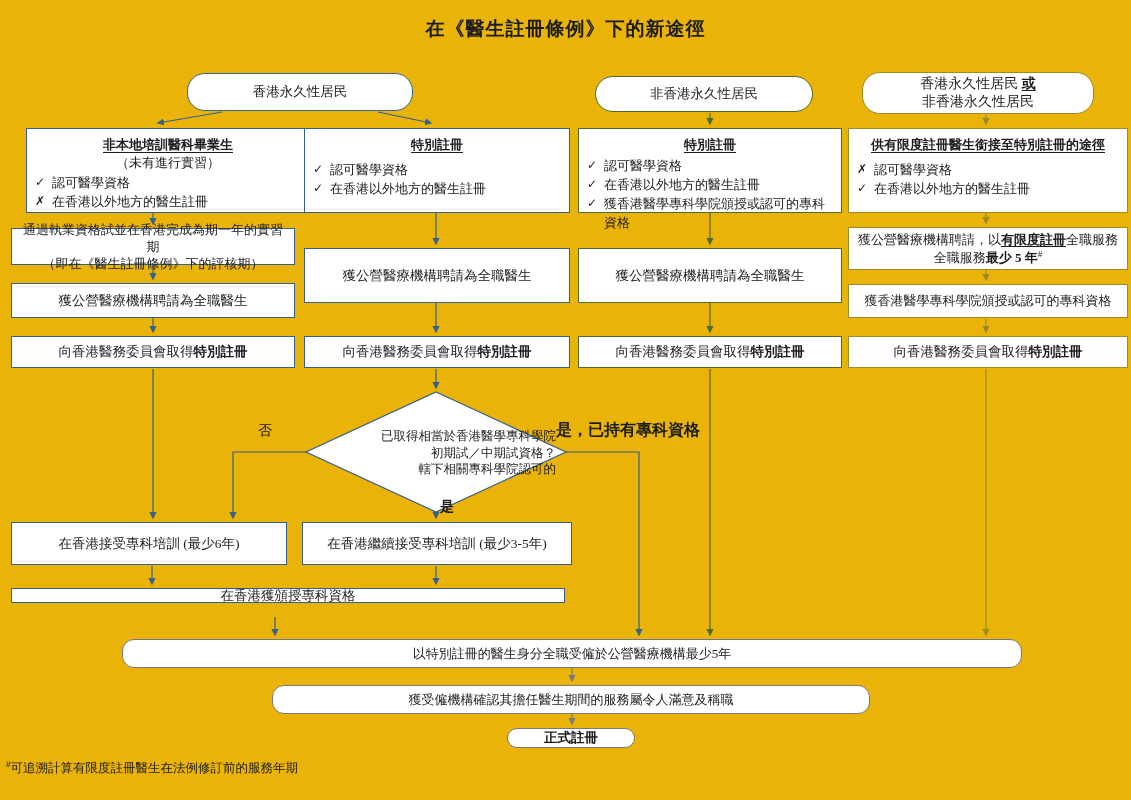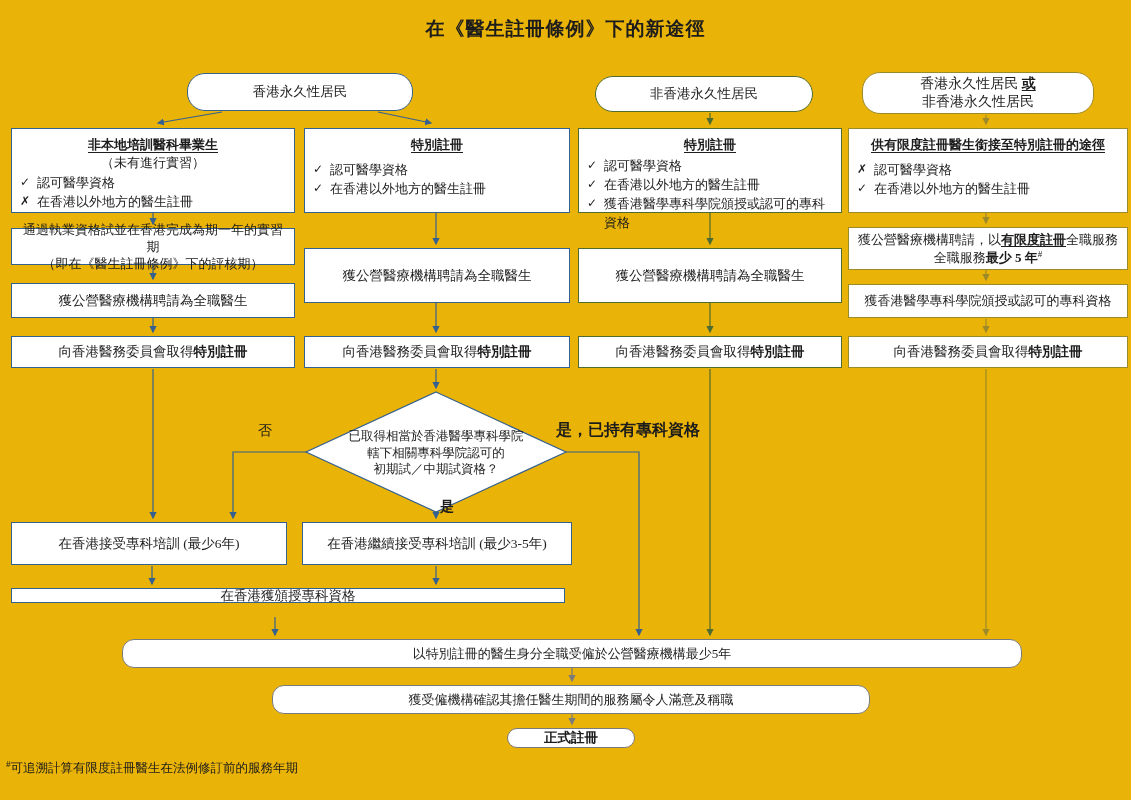--- a/index.html
+++ b/index.html
@@ -34,21 +34,21 @@
   .entry{flex-direction:column;justify-content:flex-start;padding:7px 8px 4px;font-size:13px;}
   .entry-title{font-weight:bold;text-decoration:underline;text-underline-offset:3px;}
   .entry-sub{margin-top:1px;}
   .criteria{align-self:flex-start;text-align:left;margin-top:3px;width:100%;}
   .crit{display:flex;gap:5px;align-items:flex-start;line-height:1.45;}
   .crit .mark{width:12px;flex:0 0 auto;font-family:"DejaVu Sans",sans-serif;font-size:12px;}
   .bold{font-weight:bold;}
   .bu{font-weight:bold;text-decoration:underline;text-underline-offset:2px;}
   .lbl{position:absolute;z-index:2;font-size:14px;background:transparent;}
   .decision-text{
-    position:absolute;z-index:2;text-align:center;font-size:12.5px;line-height:1.32;
+    position:absolute;z-index:2;text-align:right;font-size:12.5px;line-height:1.32;
   }
   sup{font-size:9px;vertical-align:super;line-height:0;}
   .footnote{position:absolute;left:6px;top:760px;font-size:12.5px;z-index:2;}
   .two-line{flex-direction:column;}
 </style>
 </head>
 <body>
 
 <div class="canvas">
 
@@ -109,21 +109,21 @@
   <div class="box rounded green" style="left:595px;top:76px;width:218px;height:36px">
     <span>非香港永久性居民</span>
   </div>
   <div class="box rounded gold two-line" style="left:862px;top:72px;width:232px;height:42px;font-size:14px">
     <div>
       <span>香港永久性居民 </span><span class="bu">或</span>
     </div>
     <div>非香港永久性居民</div>
   </div>
 
-  <div class="box entry" style="left:11px;top:128px;width:284px;height:85px">
+  <div class="box entry" style="left:26px;top:128px;width:284px;height:85px">
     <div class="entry-title">非本地培訓醫科畢業生</div>
     <div class="entry-sub">（未有進行實習）</div>
     <div class="criteria">
       <div class="crit">
         <span class="mark">✓</span>
         <span>認可醫學資格</span>
       </div>
       <div class="crit">
         <span class="mark">✗</span>
         <span>在香港以外地方的醫生註冊</span>
@@ -208,22 +208,22 @@
   </div>
   <div class="box gold" style="left:848px;top:284px;width:280px;height:34px;font-size:13px">
     <span>獲香港醫學專科學院頒授或認可的專科資格</span>
   </div>
   <div class="box gold" style="left:848px;top:336px;width:280px;height:32px">
     <span><span>向香港醫務委員會取得</span><span class="bold">特別註冊</span></span>
   </div>
 
   <div class="decision-text" style="left:316px;top:428px;width:240px">
     <div>已取得相當於香港醫學專科學院</div>
+    <div>初期試／中期試資格？</div>
     <div>轄下相關專科學院認可的</div>
-    <div>初期試／中期試資格？</div>
   </div>
   <div class="lbl" style="left:258px;top:422px">否</div>
   <div class="lbl bold" style="left:440px;top:498px">是</div>
   <div class="lbl bold" style="left:556px;top:420px;font-size:16px">是，已持有專科資格</div>
 
   <div class="box" style="left:11px;top:522px;width:276px;height:43px">
     <span>在香港接受專科培訓 (最少6年)</span>
   </div>
   <div class="box" style="left:302px;top:522px;width:270px;height:43px">
     <span>在香港繼續接受專科培訓 (最少3-5年)</span>

